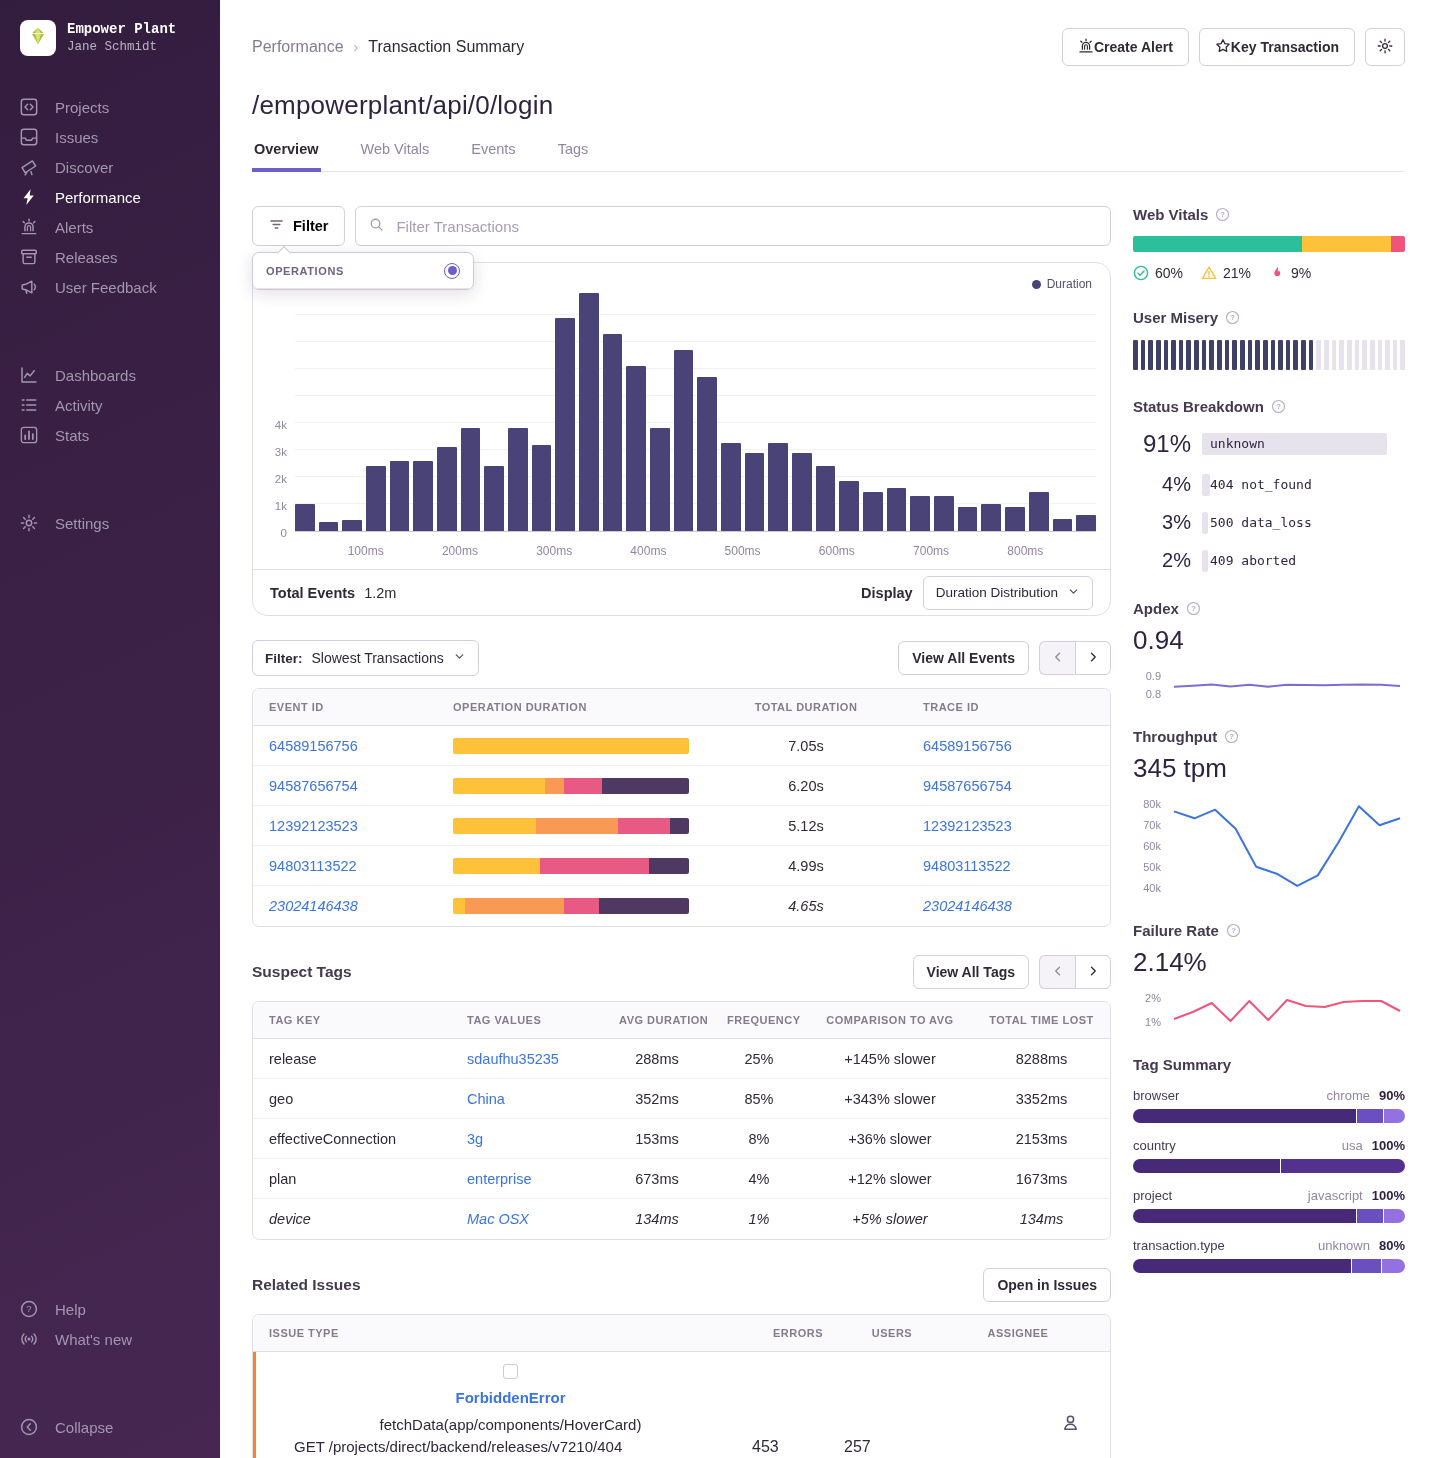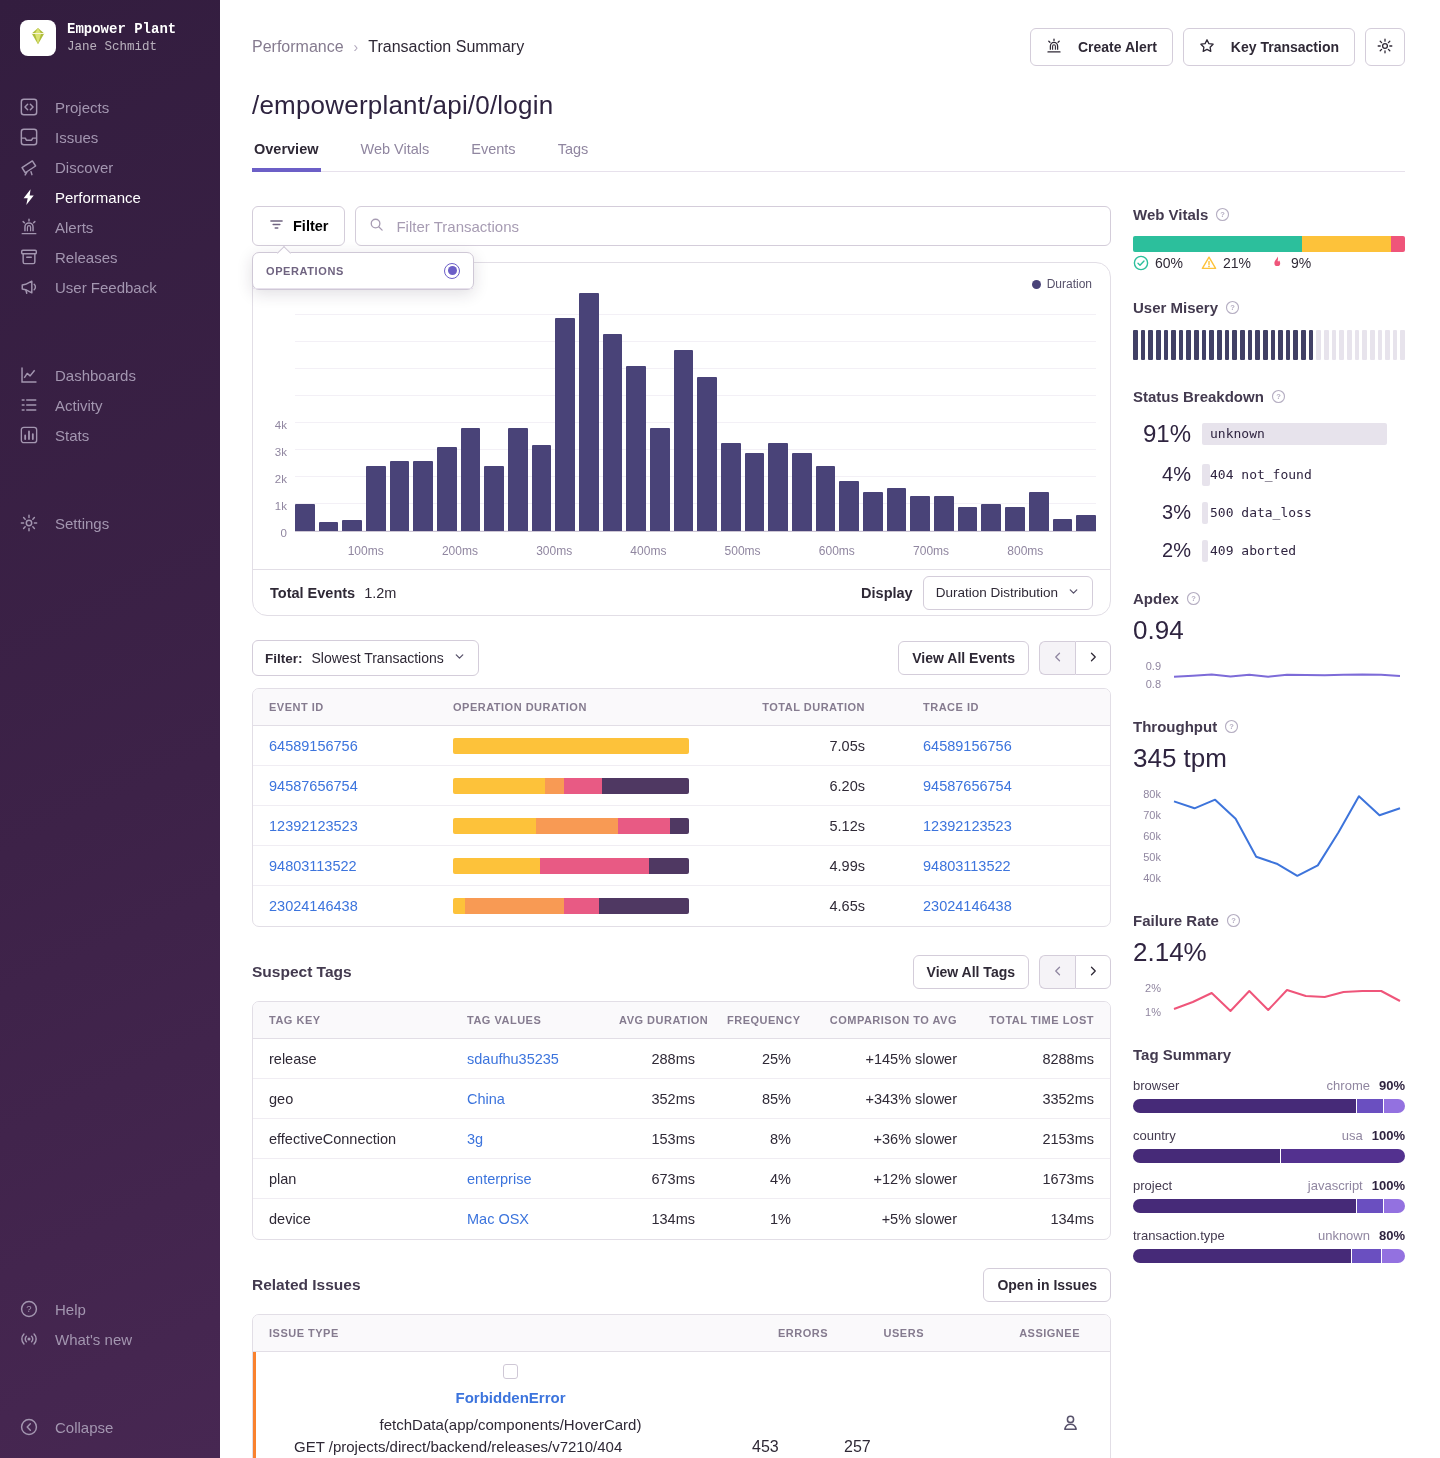--- a/index.html
+++ b/index.html
@@ -25,21 +25,21 @@
   .nav-footer { display:flex; flex-direction:column; }
 
   
   .content { flex:1; padding:0 35px 0 32px; position:relative; }
   .topbar { display:flex; justify-content:space-between; align-items:center; margin-top:28px; }
   .breadcrumb { font-size:16px; color:#857b8f; display:flex; align-items:center; gap:10px; }
   .breadcrumb .sep { color:#b2a9bd; font-size:14px; }
   .breadcrumb .current { color:#2f2936; }
   .actions { display:flex; gap:10px; }
   .btn { height:38px; border:1px solid #d4cdda; border-radius:6px; background:#fff; display:inline-flex;
-    align-items:center; gap:16px; padding:0 15px; font-size:14px; font-weight:700; color:#2f2936; cursor:pointer; }
+    align-items:center; gap:0; padding:0 15px; font-size:14px; font-weight:700; color:#2f2936; cursor:pointer; }
   .btn svg { width:16px; height:16px; }
   .btn.icon-only { width:40px; padding:0; justify-content:center; }
   .page-title { font-size:26px; font-weight:500; color:#2f2440; margin-top:24px; letter-spacing:.2px; }
   .tabs { display:flex; gap:38px; margin-top:20px; border-bottom:1px solid #e7e1ec; }
   .tab { font-size:14.5px; color:#9086a0; padding:0 2px 11px; cursor:pointer; }
   .tab.active { color:#2f2936; font-weight:700; border-bottom:4px solid #6C5FC7; margin-bottom:-1px; }
 
   .body-grid { display:grid; grid-template-columns:1fr 272px; column-gap:22px; margin-top:34px; }
   .col-main { position:relative; min-width:0; }
 
@@ -102,23 +102,23 @@
   .pager .pg.first { border-radius:6px 0 0 6px; background:#f5f3f7; border-right:none; }
   .pager .pg.first svg { color:#9086a0; }
   .pager .pg.last { border-radius:0 6px 6px 0; }
 
   
   .table { border:1px solid #e2dee6; border-radius:7px; margin-top:12px; overflow:hidden; background:#fff; }
   .thead { display:grid; background:#faf9fb; border-bottom:1px solid #e2dee6; height:37px; align-items:center;
     font-size:11px; font-weight:700; letter-spacing:.5px; color:#857b8f; }
   .thead > div { padding:0 16px; white-space:nowrap; }
   .trow { display:grid; align-items:center; height:40px; border-bottom:1px solid #f0edf3; font-size:14.5px; }
-  .trow:last-child { border-bottom:none; }
+  .trow:last-child { border-bottom:none;font-style:italic; }
   .trow > div { padding:0 16px; white-space:nowrap; overflow:hidden; }
-  .r { text-align:right; }
+  .r { text-align:center; }
   .ev-grid { grid-template-columns:158px 268px 150px 198px 1fr;gap:26px; }
   .st-grid { grid-template-columns:198px 152px 108px 96px 166px 1fr; }
   .ri-grid { grid-template-columns:1fr 92px 96px 170px; }
   a.link { color:#3c74dd; text-decoration:none; cursor:pointer; }
   .muted { color:#857b8f; }
   .opbar { height:16px; width:100%; border-radius:2px; overflow:hidden; display:flex; }
   .opbar span { height:100%; }
 
   
   .issue-row { position:relative; padding:12px 0 12px 16px; display:grid; grid-template-columns:1fr 92px 96px 170px; align-items:center; }
@@ -138,21 +138,21 @@
   .issue-num { font-size:16px; text-align:left; padding-right:16px;margin-top:48px; }
   .assignee-cell { display:flex; justify-content:flex-end; padding-right:30px; }
   .assignee-cell svg { width:19px; height:19px; color:#57516a; cursor:pointer; }
 
   
   .col-side { min-width:0; }
   .side-title { font-size:15px; font-weight:700; color:#433a4f; display:flex; align-items:center; gap:7px; }
   .qicon { width:15px; height:15px; color:#b5aec2; display:inline-flex; cursor:pointer; }
   .qicon svg { width:15px; height:15px; }
   .wv-bar { margin-top:13px; height:16px; border-radius:2px; overflow:hidden; display:flex; }
-  .wv-stats { margin-top:3px; display:flex; gap:18px; align-items:center; font-size:14px; }
+  .wv-stats { margin-top:13px; display:flex; gap:18px; align-items:center; font-size:14px; }
   .wv-stat { display:flex; align-items:center; gap:6px; }
   .wv-stat svg { width:16px; height:16px; }
   .misery { margin-top:14px; display:flex; gap:3px; height:30px; }
   .misery span { flex:1; border-radius:1px; }
   .sb-row { margin-top:15px; display:flex; align-items:center; }
   .sb-pct { width:58px; text-align:right; font-weight:500; color:#2f2440; margin-right:11px; flex:0 0 58px; }
   .sb-pct.big { font-size:24px; }
   .sb-pct.sm2 { font-size:20px; }
   .sb-barwrap { flex:1; position:relative; height:22px; }
   .sb-bar { position:absolute; left:0; top:0; bottom:0; background:#e7e3ec; border-radius:2px; min-width:6px; }

